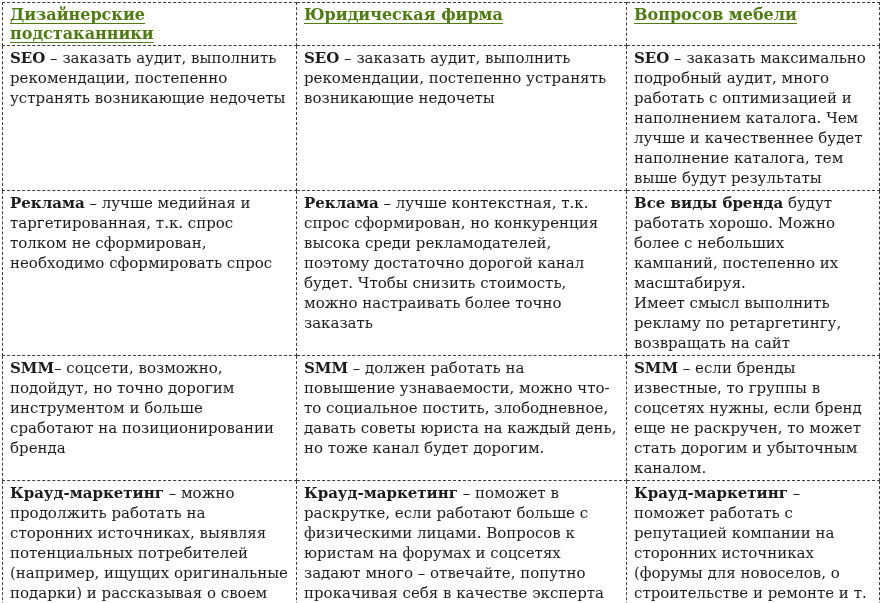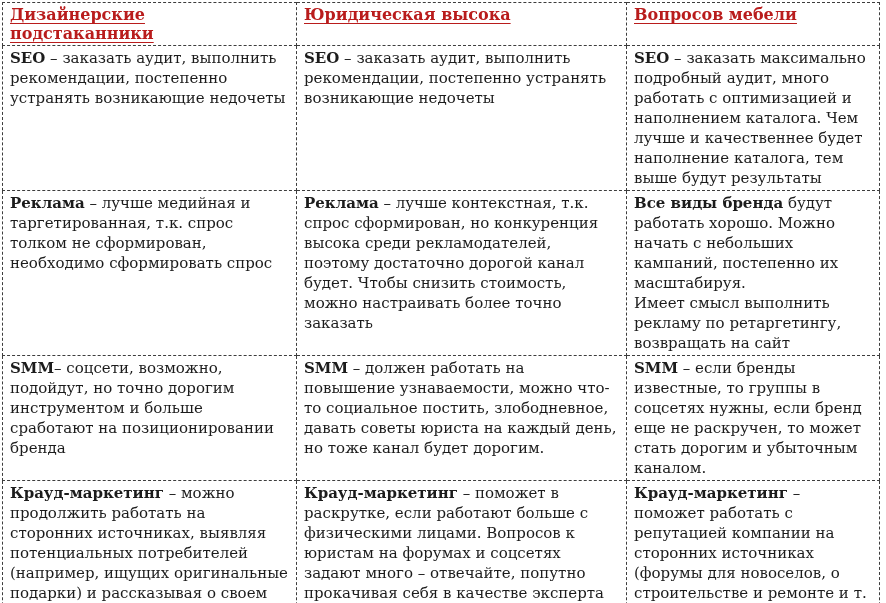--- a/index.html
+++ b/index.html
@@ -25,21 +25,21 @@
   table.cmp th, table.cmp td {
     border: 1px dashed #3d3d3d;
     vertical-align: top;
     padding: 2px 7px 2px 7px;
     overflow: hidden;
   }
   th.hdr {
     text-align: left;
     font-size: 16px;
     font-weight: bold;
-    color: #b91c1c;
+    color: #4d7c0f;
     padding-top: 3px;
   }
   th.hdr .hdr-text {
     text-decoration: underline;
     text-decoration-thickness: 1px;
     text-underline-offset: 3px;
   }
   td.cell {
     font-size: 15px;
     line-height: 20px;
@@ -62,21 +62,21 @@
 
 <table class="cmp">
   <colgroup>
     <col class="c0">
       <col class="c1">
       <col class="c2">
   </colgroup>
   <thead>
     <tr class="rh0">
       <th class="hdr"><span class="hdr-text">Дизайнерские подстаканники</span></th>
-      <th class="hdr"><span class="hdr-text">Юридическая высока</span></th>
+      <th class="hdr"><span class="hdr-text">Юридическая фирма</span></th>
       <th class="hdr"><span class="hdr-text">Вопросов мебели</span></th>
     </tr>
   </thead>
   <tbody>
     <tr class="rh1">
       <td class="cell">
         <p><b>SEO</b><span> – заказать аудит, выполнить рекомендации, постепенно устранять возникающие недочеты</span></p>
       </td>
       <td class="cell">
         <p><b>SEO</b><span> – заказать аудит, выполнить рекомендации, постепенно устранять возникающие недочеты</span></p>
@@ -86,21 +86,21 @@
       </td>
     </tr>
     <tr class="rh2">
       <td class="cell">
         <p><b>Реклама</b><span> – лучше медийная и таргетированная, т.к. спрос толком не сформирован, необходимо сформировать спрос</span></p>
       </td>
       <td class="cell">
         <p><b>Реклама</b><span> – лучше контекстная, т.к. спрос сформирован, но конкуренция высока среди рекламодателей, поэтому достаточно дорогой канал будет. Чтобы снизить стоимость, можно настраивать более точно заказать</span></p>
       </td>
       <td class="cell">
-        <p><b>Все виды бренда</b><span> будут работать хорошо. Можно начать с небольших кампаний, постепенно их масштабируя.</span></p>
+        <p><b>Все виды бренда</b><span> будут работать хорошо. Можно более с небольших кампаний, постепенно их масштабируя.</span></p>
         <p>Имеет смысл выполнить рекламу по ретаргетингу, возвращать на сайт</p>
       </td>
     </tr>
     <tr class="rh3">
       <td class="cell">
         <p><b>SMM</b><span>– соцсети, возможно, подойдут, но точно дорогим инструментом и больше сработают на позиционировании бренда</span></p>
       </td>
       <td class="cell">
         <p><b>SMM</b><span> – должен работать на повышение узнаваемости, можно что-то социальное постить, злободневное, давать советы юриста на каждый день, но тоже канал будет дорогим.</span></p>
       </td>

